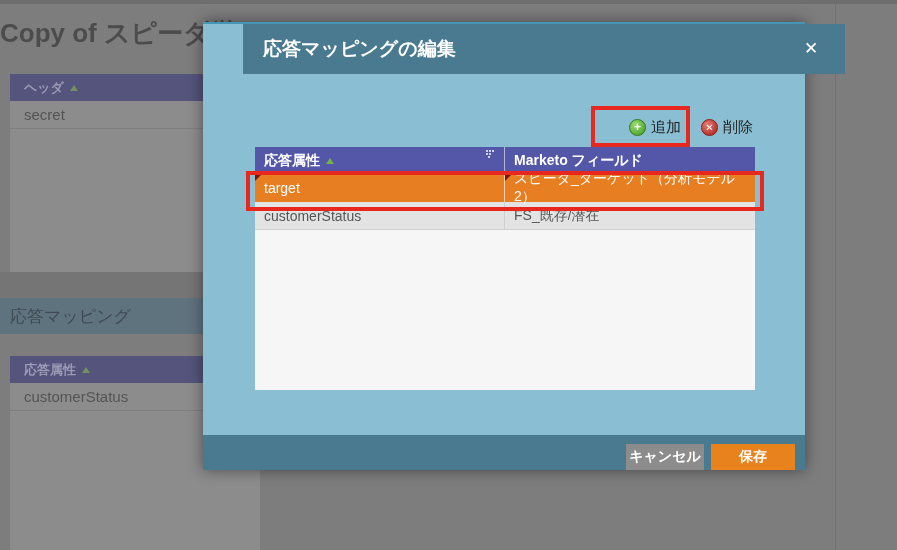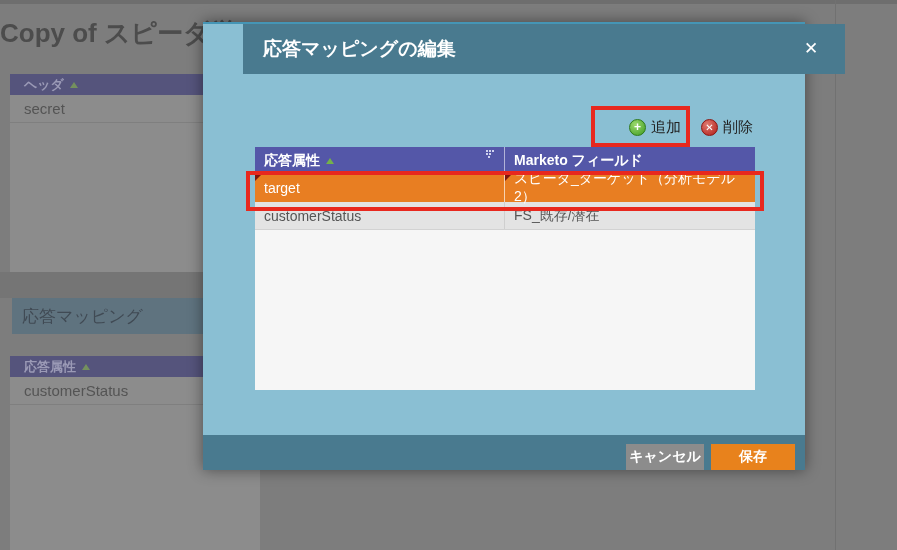--- a/index.html
+++ b/index.html
@@ -4,27 +4,27 @@
 <style>
   html,body{margin:0;padding:0;background:#5a5a5a;}
   *{box-sizing:border-box;font-family:"Liberation Sans","DejaVu Sans",sans-serif;}
   .stage{position:relative;width:897px;height:550px;overflow:hidden;background:#7d7d7d;}
 
   
   .bg-topstrip{position:absolute;left:0;top:0;width:897px;height:4px;background:#6e6e6e;}
   .bg-title{position:absolute;left:0;top:16px;width:420px;font-size:26px;font-weight:bold;color:#4c4c4c;white-space:nowrap;}
   .bg-panel1{position:absolute;left:10px;top:74px;width:250px;height:198px;background:#8c8c8c;}
   .bg-panel2{position:absolute;left:10px;top:356px;width:250px;height:194px;background:#8c8c8c;}
-  .bg-thead{height:21px;background:#55547c;color:#9b9ab6;font-size:13px;font-weight:bold;
+  .bg-thead{height:27px;background:#55547c;color:#9b9ab6;font-size:13px;font-weight:bold;
             display:flex;align-items:center;padding-left:14px;gap:6px;}
   .bg-row{height:28px;display:flex;align-items:center;padding-left:14px;font-size:15px;color:#545454;
           border-bottom:1px solid #7f7f7f;}
   .bg-gap{position:absolute;left:0;top:272px;width:260px;height:26px;background:#757575;}
   .bg-section{position:absolute;left:0;top:298px;width:260px;height:36px;background:#5f737f;color:#404a54;
-              font-size:17px;display:flex;align-items:center;padding-left:10px;margin-left:12px;}
+              font-size:17px;display:flex;align-items:center;padding-left:10px;}
   .bg-divider-right{position:absolute;left:835px;top:0;width:1px;height:550px;background:#717171;}
   .sort-dim{width:0;height:0;border-left:4px solid transparent;border-right:4px solid transparent;
             border-bottom:6px solid #74905e;display:inline-block;}
 
   
   .modal{position:absolute;left:203px;top:22px;width:602px;height:448px;background:#8abfd3;
          border-top:2px solid #4595b5;box-shadow:0 0 14px rgba(0,0,0,.45);}
   .m-header{position:absolute;left:0;top:0;width:100%;height:50px;background:#497a8f;
             display:flex;align-items:center;padding-left:20px;margin-left:40px;}
   .m-title{color:#ffffff;font-size:19px;font-weight:bold;}

